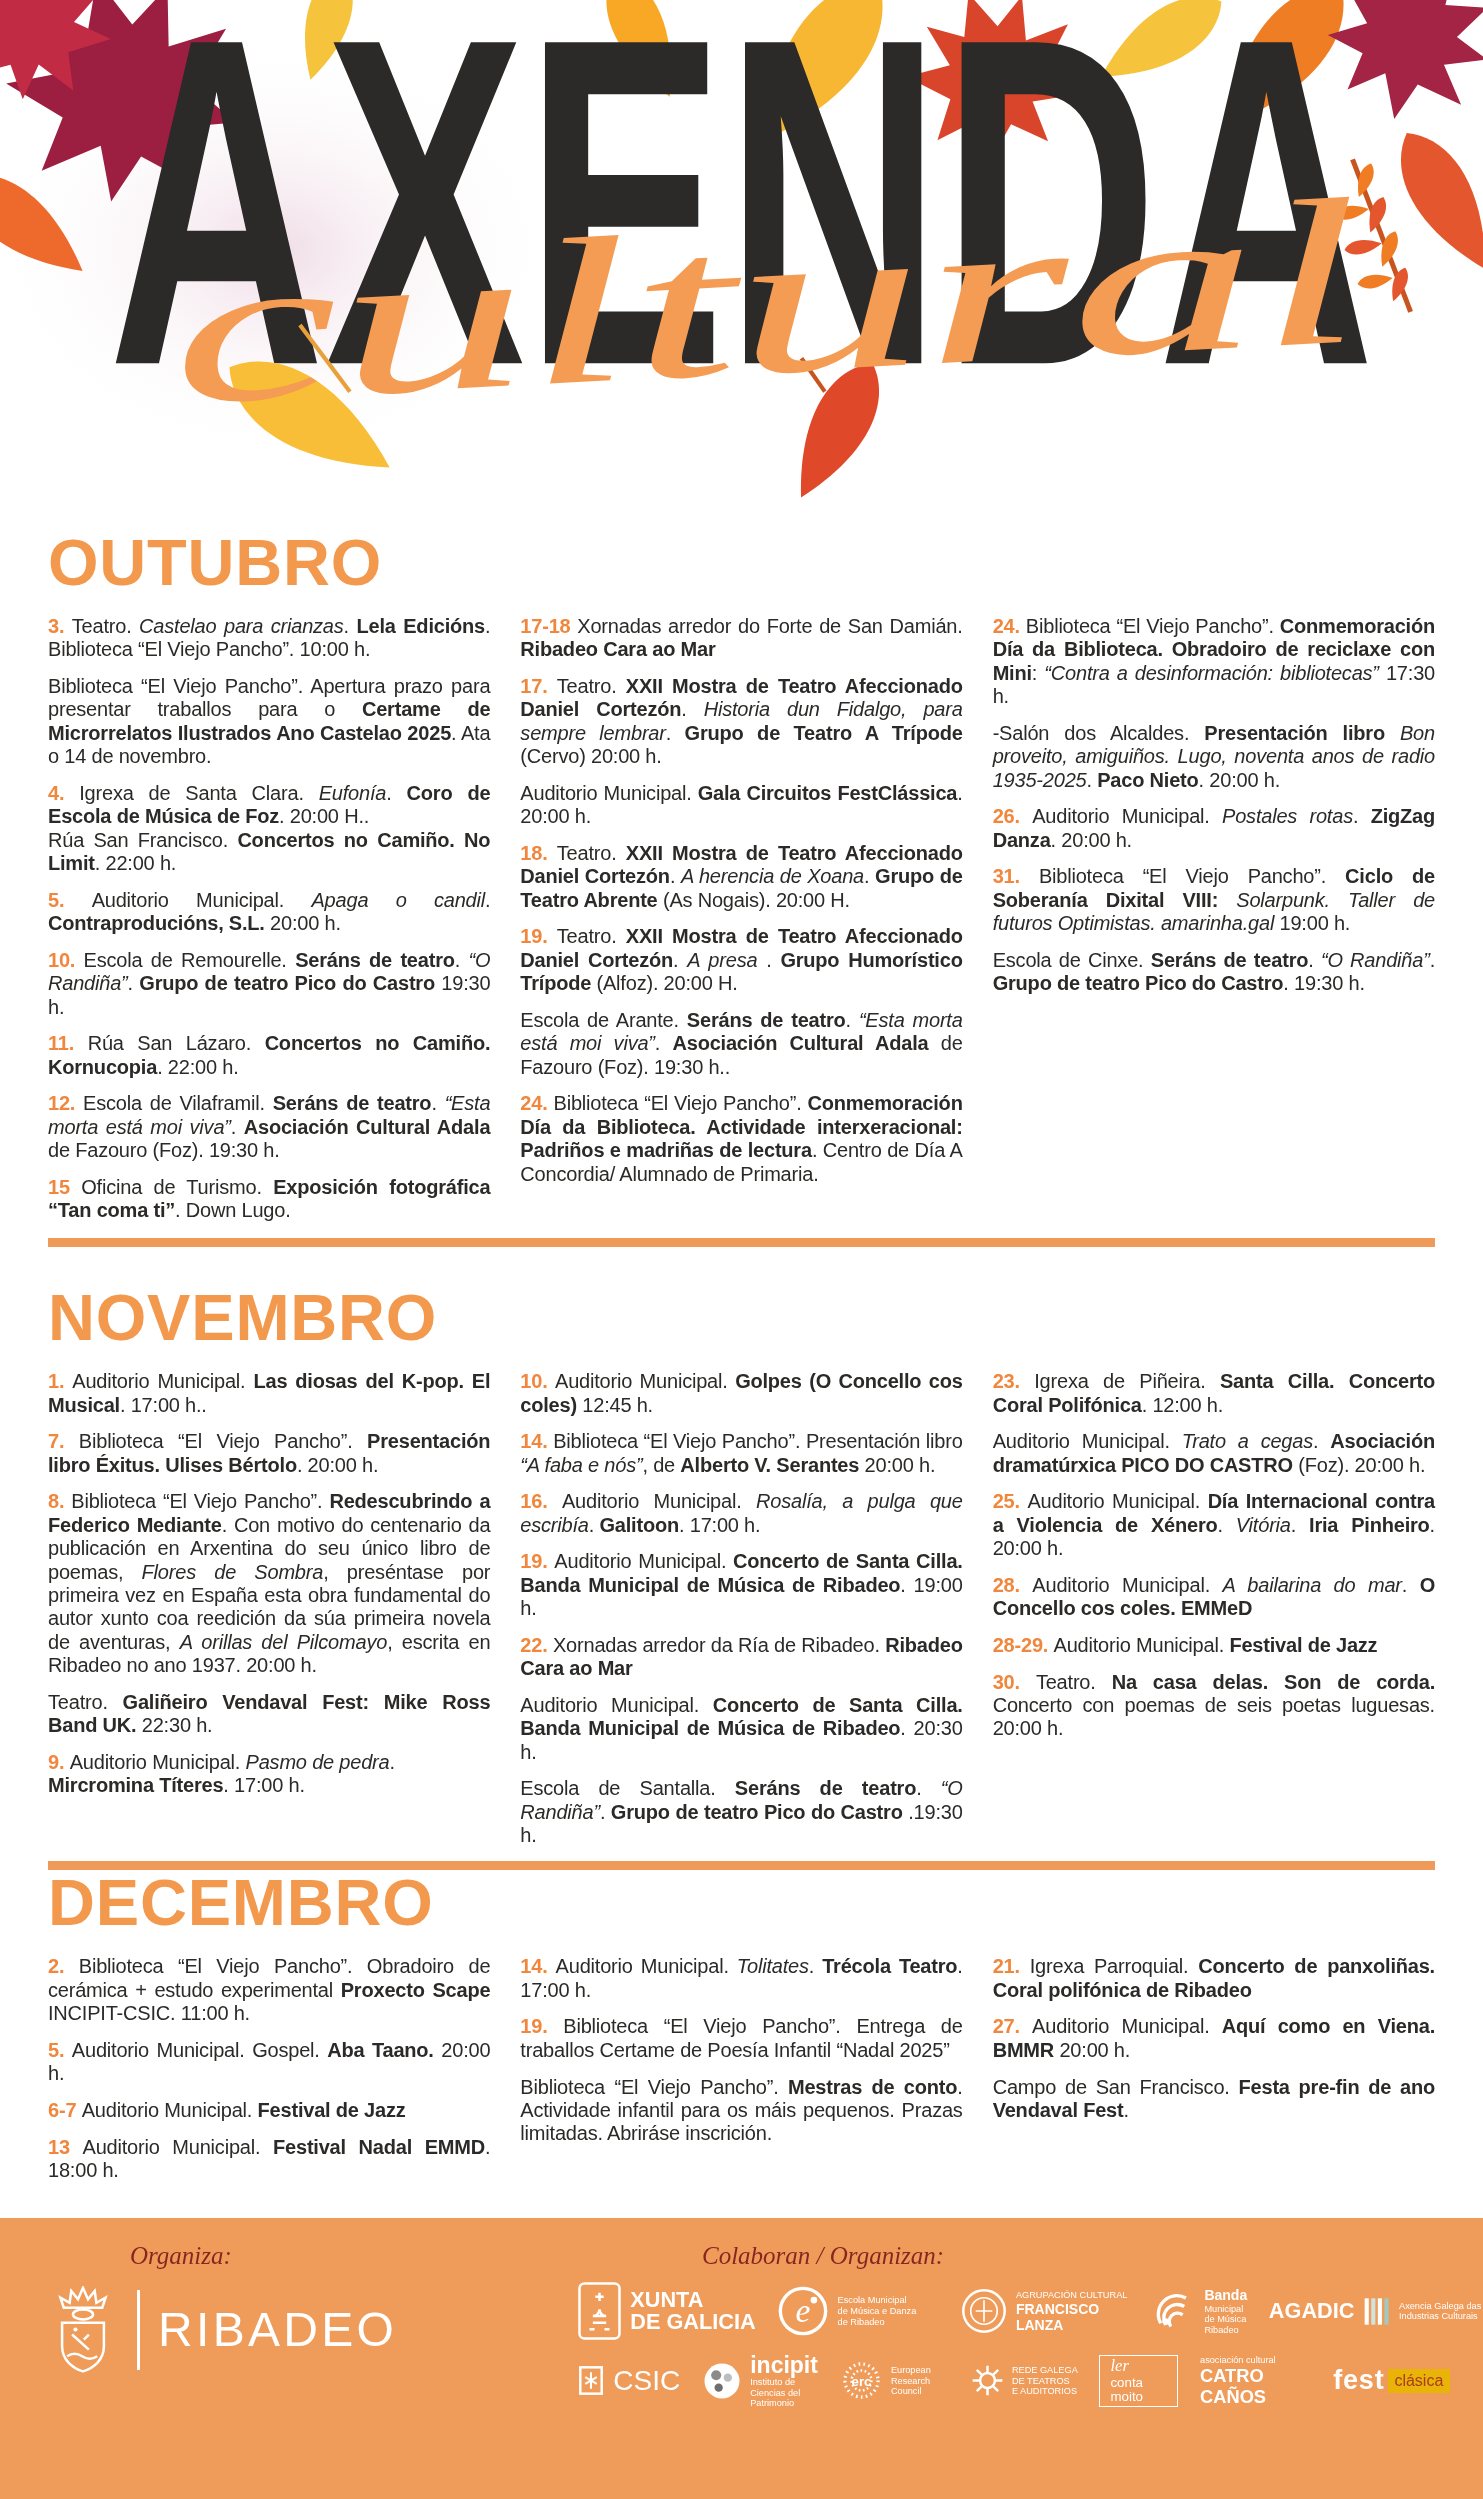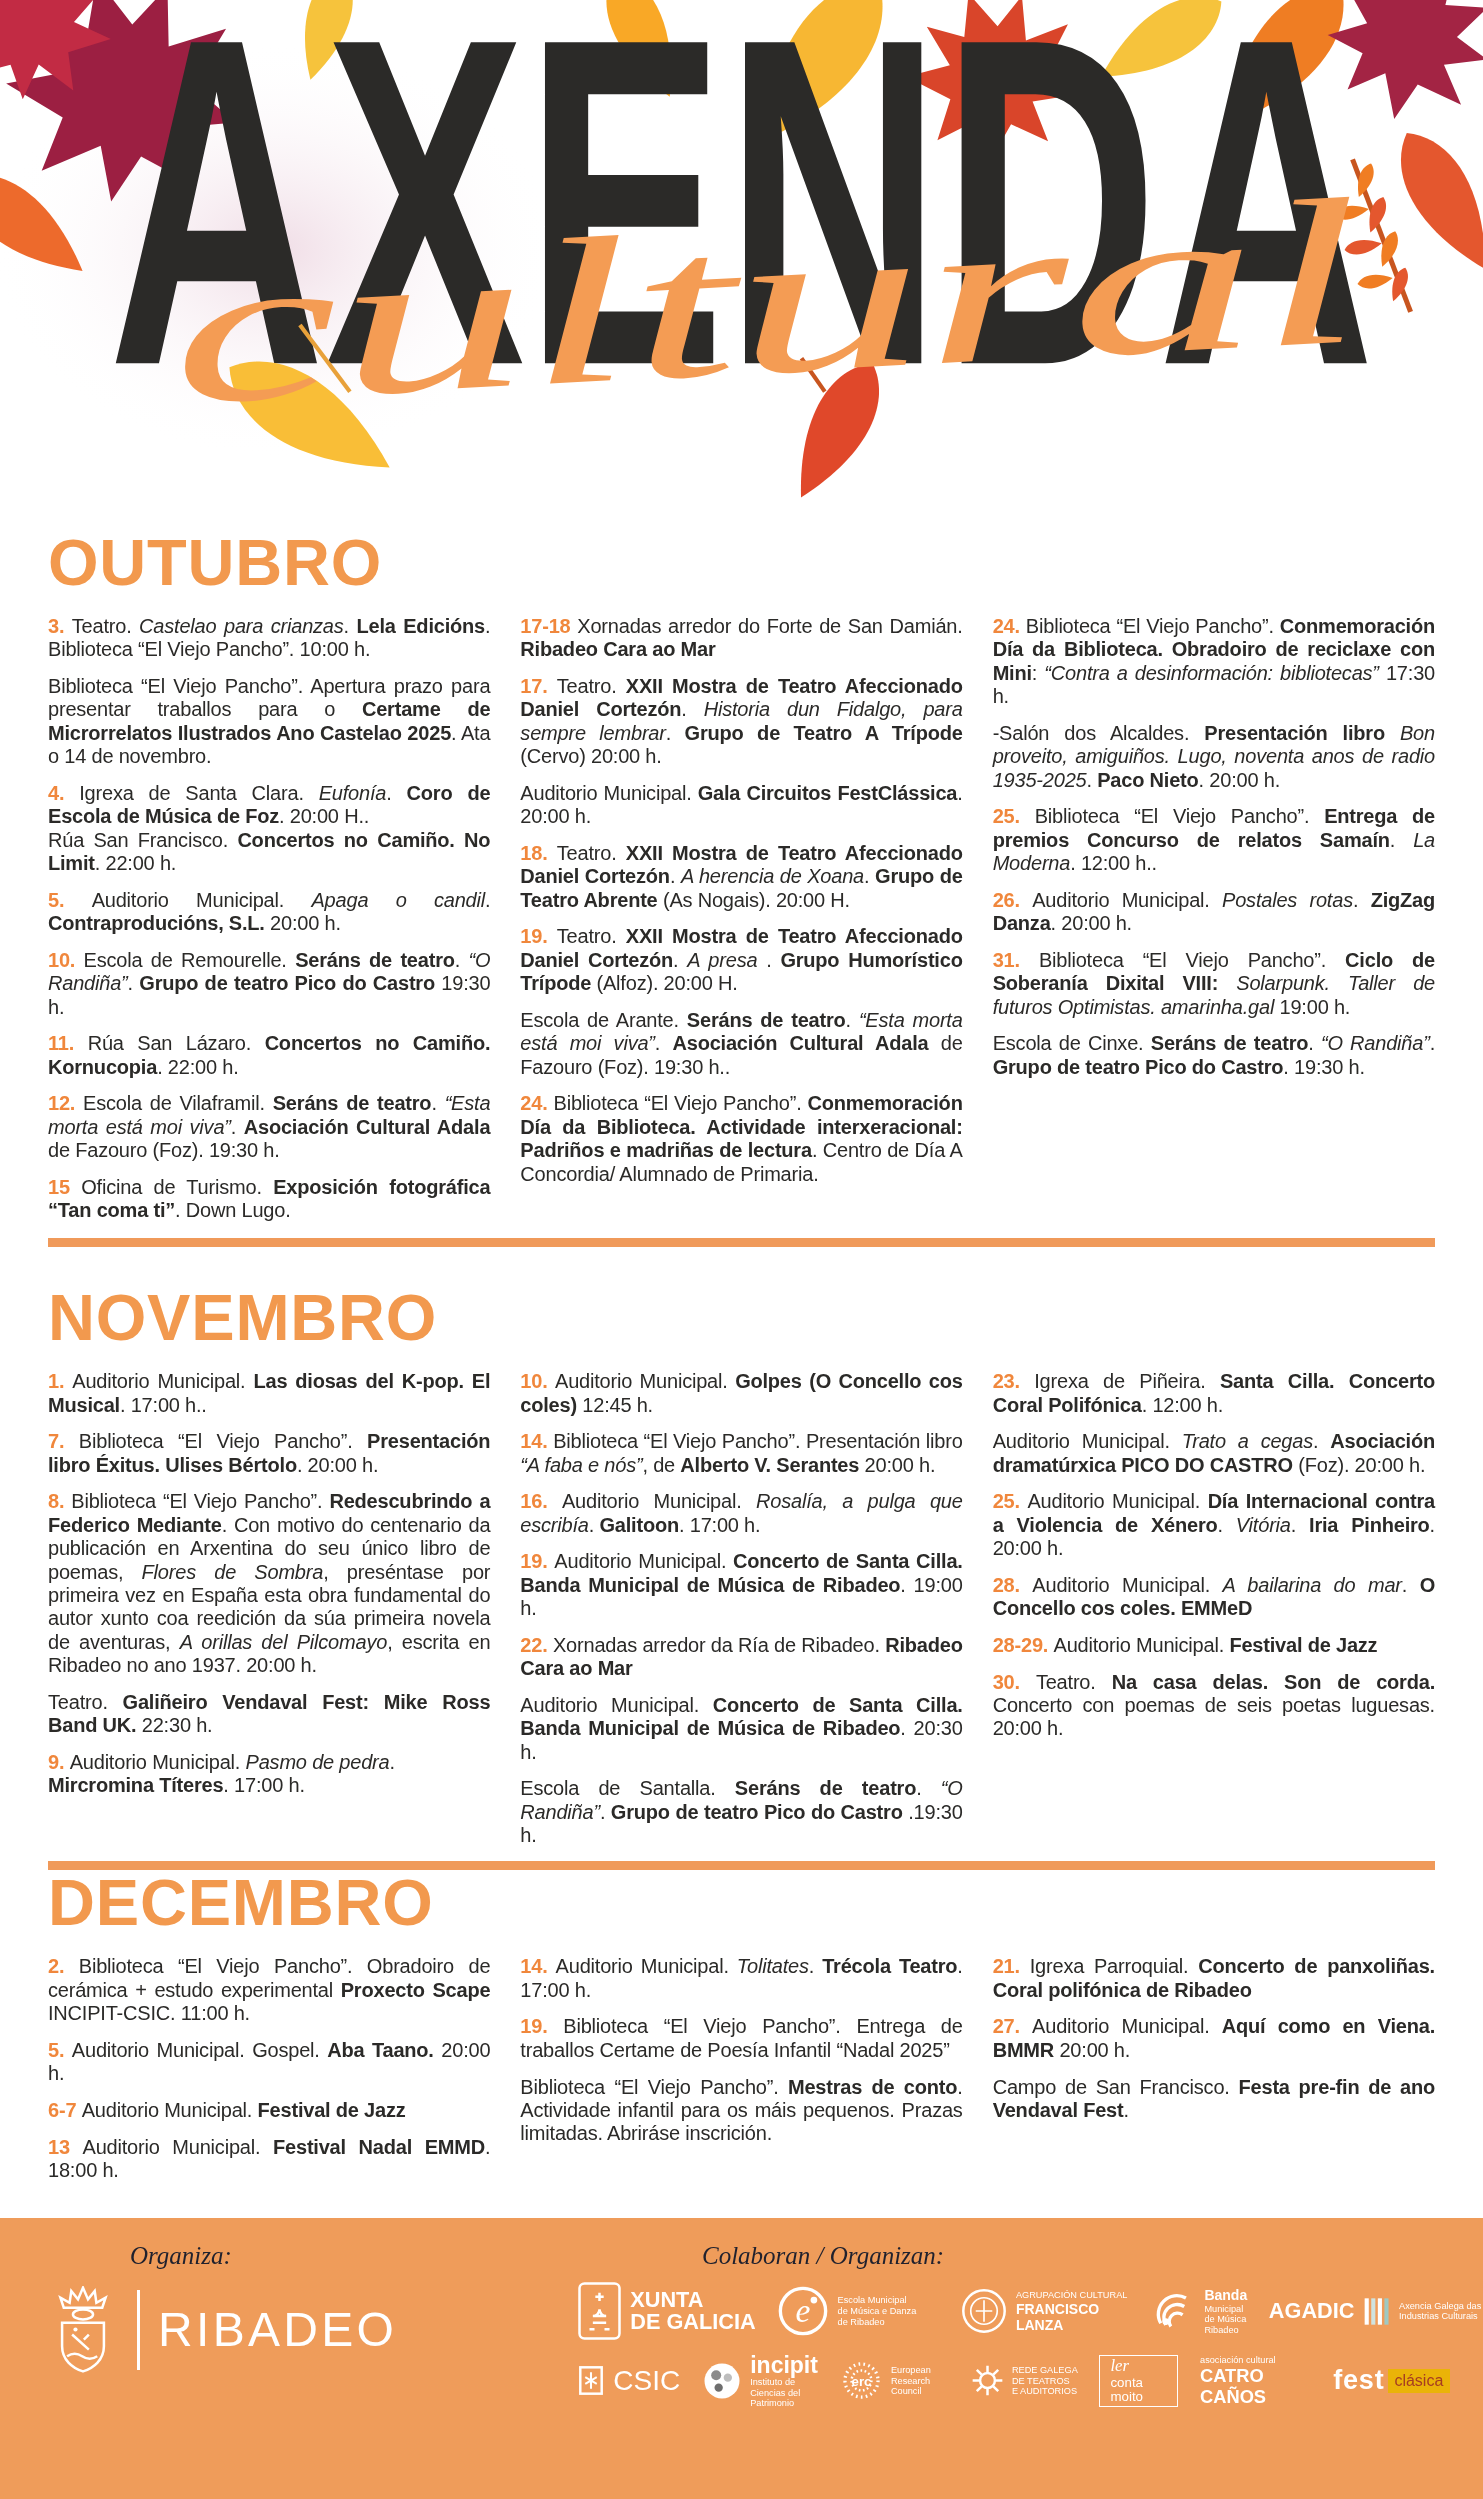--- a/index.html
+++ b/index.html
@@ -21,21 +21,21 @@
          letter-spacing:-0.2px;}
   .s-n{font-weight:normal;}
   .s-b{font-weight:bold;}
   .s-i{font-style:italic;}
   .s-num{color:#f0873c;font-weight:bold;}
   .divider{height:9.2px;background:#f09a5a;margin:0 48px;}
   
   .footer{height:281px;background:#ef9c5a;color:#fff;display:flex;
           padding:18.3px 33px 0 47px;box-sizing:border-box;gap:30px;}
   .script{font-family:"Liberation Serif",serif;font-style:italic;font-size:25px;
-          color:#0f172a;opacity:.92;}
+          color:#7f1d1d;opacity:.92;}
   .f-left{width:500px;flex:0 0 auto;}
   .f-left .script{margin:5px 0 16.7px 83px;}
   .brand-row{display:flex;align-items:center;}
   .brand-sep{width:2.5px;height:80px;background:#fff;margin:0 18.3px;}
   .brand-name{font-size:48px;letter-spacing:3.3px;font-weight:normal;}
   .address{margin:11.7px 0 0 175px;font-size:16px;line-height:1.35;}
   .address .dept{font-weight:bold;font-size:17.5px;}
   .f-right{flex:1 1 auto;min-width:0;}
   .f-right .script{margin:5px 0 11.7px 125px;}
   .logo-row{display:flex;align-items:center;gap:21.7px;margin-bottom:11.7px;}
@@ -125,21 +125,20 @@
           <p class="event"><span class="s-num">17. </span><span class="s-n">Teatro. </span><span class="s-b">XXII Mostra de Teatro Afeccionado Daniel Cortezón</span><span class="s-n">. </span><span class="s-i">Historia dun Fidalgo, para sempre lembrar</span><span class="s-n">. </span><span class="s-b">Grupo de Teatro A Trípode</span><span class="s-n"> (Cervo) 20:00 h.</span></p>
           <p class="event"><span class="s-n">Auditorio Municipal. </span><span class="s-b">Gala Circuitos FestClássica</span><span class="s-n">. 20:00 h.</span></p>
           <p class="event"><span class="s-num">18. </span><span class="s-n">Teatro. </span><span class="s-b">XXII Mostra de Teatro Afeccionado Daniel Cortezón</span><span class="s-n">. </span><span class="s-i">A herencia de Xoana</span><span class="s-n">. </span><span class="s-b">Grupo de Teatro Abrente</span><span class="s-n"> (As Nogais). 20:00 H.</span></p>
           <p class="event"><span class="s-num">19. </span><span class="s-n">Teatro. </span><span class="s-b">XXII Mostra de Teatro Afeccionado Daniel Cortezón</span><span class="s-n">. </span><span class="s-i">A presa</span><span class="s-n"> . </span><span class="s-b">Grupo Humorístico Trípode</span><span class="s-n"> (Alfoz). 20:00 H.</span></p>
           <p class="event"><span class="s-n">Escola de Arante. </span><span class="s-b">Seráns de teatro</span><span class="s-n">. </span><span class="s-i">“Esta morta está moi viva”</span><span class="s-n">. </span><span class="s-b">Asociación Cultural Adala</span><span class="s-n"> de Fazouro (Foz). 19:30 h..</span></p>
           <p class="event"><span class="s-num">24. </span><span class="s-n">Biblioteca “El Viejo Pancho”. </span><span class="s-b">Conmemoración Día da Biblioteca. Actividade interxeracional: Padriños e madriñas de lectura</span><span class="s-n">. Centro de Día A Concordia/ Alumnado de Primaria.</span></p>
         </div>
         <div class="col">
           <p class="event"><span class="s-num">24. </span><span class="s-n">Biblioteca “El Viejo Pancho”. </span><span class="s-b">Conmemoración Día da Biblioteca. Obradoiro de reciclaxe con Mini</span><span class="s-n">: </span><span class="s-i">“Contra a desinformación: bibliotecas”</span><span class="s-n"> 17:30 h.</span></p>
           <p class="event"><span class="s-n">-Salón dos Alcaldes. </span><span class="s-b">Presentación libro</span><span class="s-n"> </span><span class="s-i">Bon proveito, amiguiños. Lugo, noventa anos de radio 1935-2025</span><span class="s-n">. </span><span class="s-b">Paco Nieto</span><span class="s-n">. 20:00 h.</span></p>
-          <p class="event"><span class="s-num">25. </span><span class="s-n">Biblioteca “El Viejo Pancho”. </span><span class="s-b">Entrega de premios Concurso de relatos Samaín</span><span class="s-n">. </span><span class="s-i">La Moderna</span><span class="s-n">. 12:00 h..</span></p>
           <p class="event"><span class="s-num">26. </span><span class="s-n">Auditorio Municipal. </span><span class="s-i">Postales rotas</span><span class="s-n">. </span><span class="s-b">ZigZag Danza</span><span class="s-n">.  20:00 h.</span></p>
           <p class="event"><span class="s-num">31. </span><span class="s-n">Biblioteca “El Viejo Pancho”. </span><span class="s-b">Ciclo de Soberanía Dixital VIII:</span><span class="s-n"> </span><span class="s-i">Solarpunk. Taller de futuros Optimistas. amarinha.gal</span><span class="s-n"> 19:00 h.</span></p>
           <p class="event"><span class="s-n">Escola de Cinxe. </span><span class="s-b">Seráns de teatro</span><span class="s-n">. </span><span class="s-i">“O Randiña”</span><span class="s-n">. </span><span class="s-b">Grupo de teatro Pico do Castro</span><span class="s-n">. 19:30 h.</span></p>
         </div>
       </div>
   </section>
 
   <div class="divider"></div>
 
   <section class="month sec-novembro">

